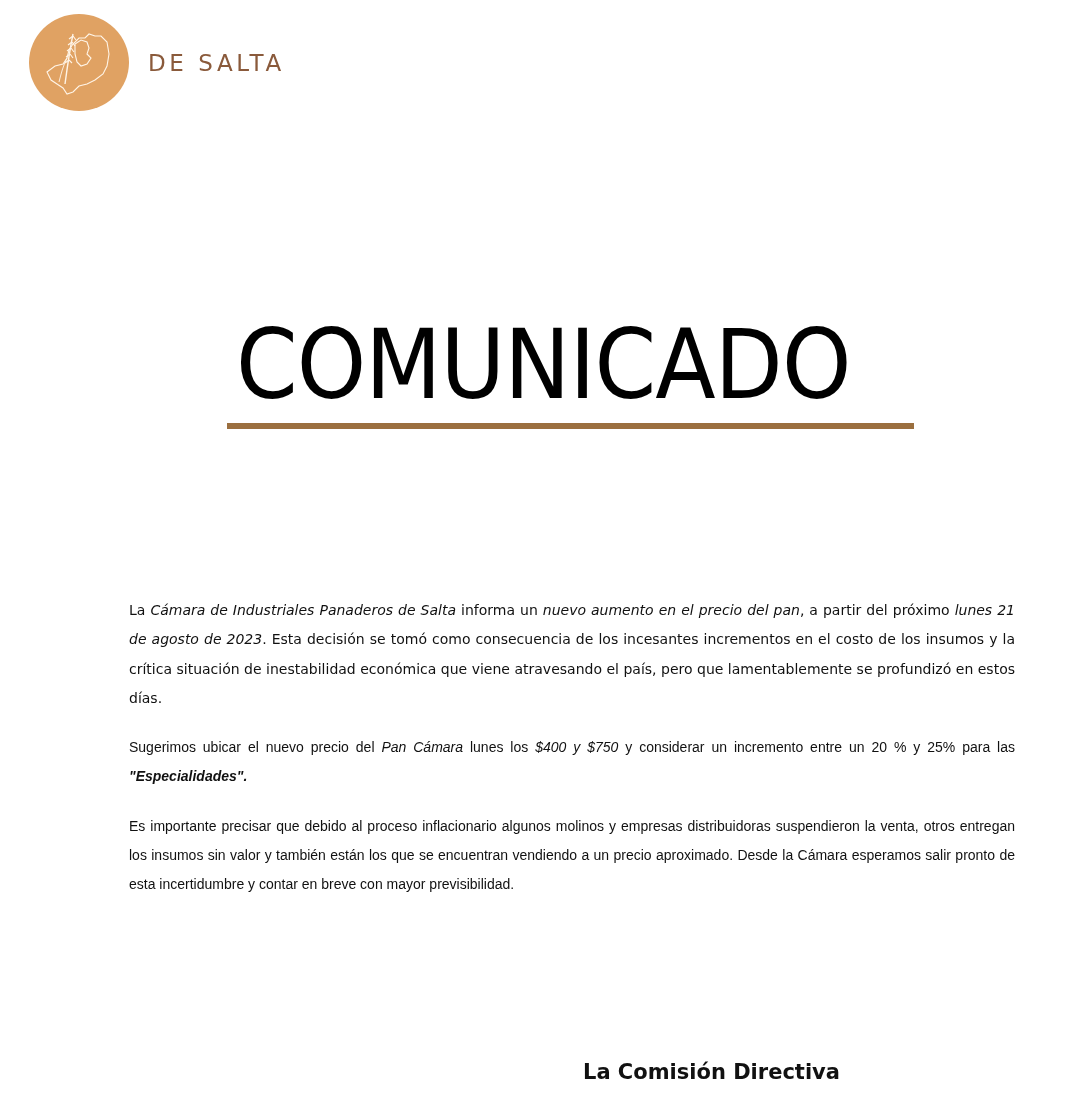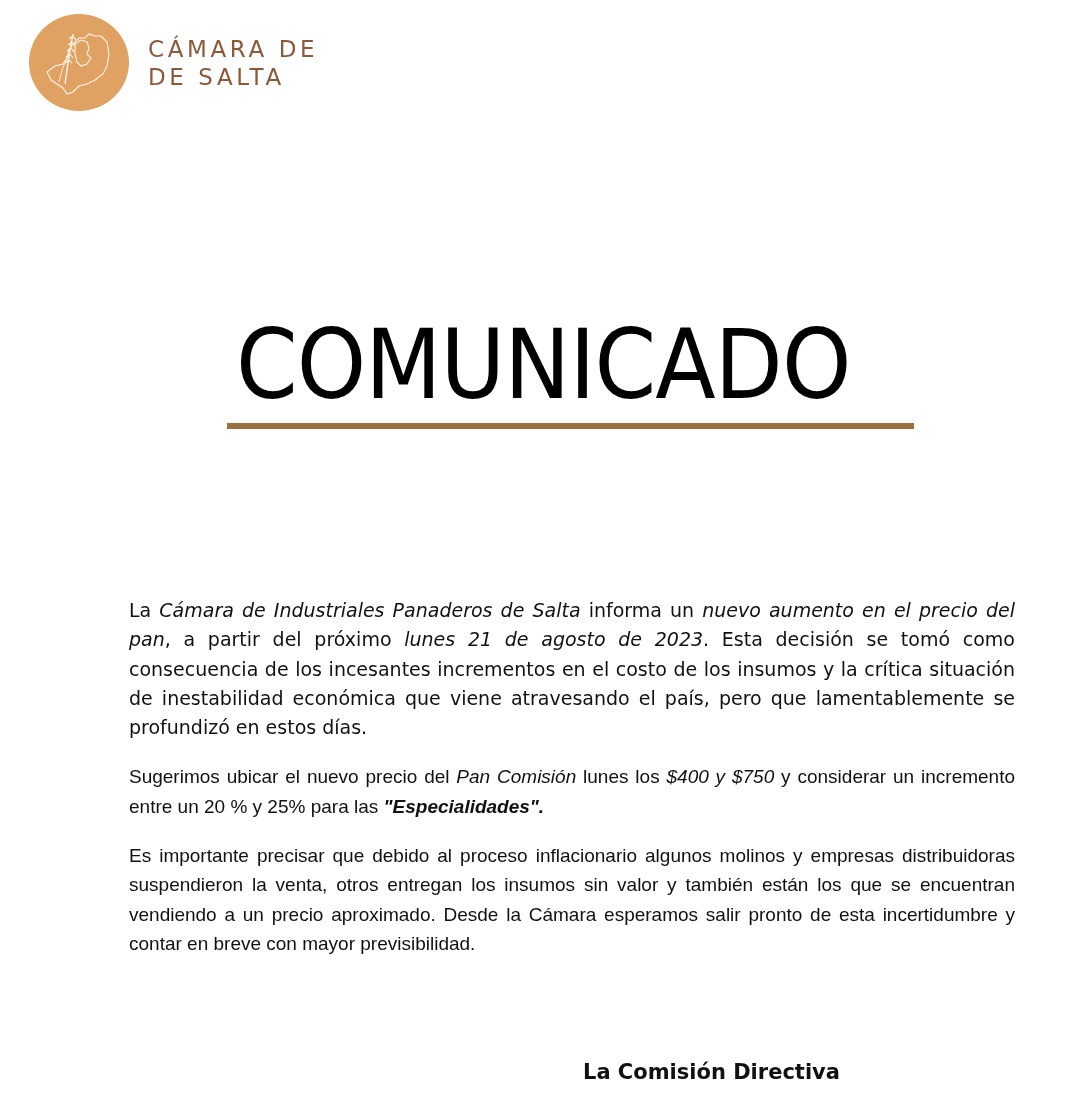--- a/index.html
+++ b/index.html
@@ -67,21 +67,21 @@
       top: 423px;
       width: 687px;
       height: 6px;
       background: #9b6f3f;
     }
     .body-text {
       position: absolute;
       left: 129px;
       top: 596px;
       width: 886px;
-      font-size: 19px;
+      font-size: 14px;
       line-height: 29.3px;
       text-align: justify;
       color: #111111;
     }
     .body-text p {
       margin: 0 0 20px 0;
     }
     .body-text em { font-style: italic; }
     .body-text .bq { font-weight: bold; font-style: italic; }
     .body-text p.narrow {
@@ -106,27 +106,26 @@
 
       <path d="M18 58 L26 52 L34 50 L38 44 L40 36 L44 30 L50 24 L56 24 L60 20 L66 22 L72 22 L78 28 L80 40 L78 52 L74 60 L66 66 L58 70 L50 72 L44 78 L38 80 L34 74 L28 70 L22 66 Z"></path>
       <path d="M46 30 L52 26 L58 28 L60 34 L58 40 L62 44 L58 50 L52 52 L48 48 L46 40 Z"></path>
 
       <path d="M36 70 C 38 55, 40 40, 44 20" stroke-width="1.4"></path>
       <path d="M44 22 l-4 3 M44 22 l3 4 M43 28 l-4 3 M43 28 l3 4 M42 34 l-4 3 M42 34 l3 4 M41 40 l-4 3 M41 40 l3 4 M40 46 l-4 3 M40 46 l3 3"></path>
       <path d="M30 68 C 32 60, 34 52, 38 44" stroke-width="0.9"></path>
     </svg>
   </div>
   <div class="logo-text">
-    <div>CÁMARA DE</div>
     <div>DE SALTA</div>
   </div>
 </div>
 
 <div class="title">COMUNICADO</div>
 <div class="title-rule"></div>
 
 <div class="body-text">
   <p><span>La </span><em>Cámara de Industriales Panaderos de Salta</em><span> informa un </span><em>nuevo aumento en el precio del pan</em><span>, a partir del próximo </span><em>lunes 21 de agosto de 2023</em><span>. Esta decisión se tomó como consecuencia de los incesantes incrementos en el costo de los insumos y la crítica situación de inestabilidad económica que viene atravesando el país, pero que lamentablemente se profundizó en estos días.</span></p>
-  <p class="narrow"><span>Sugerimos ubicar el nuevo precio del </span><em>Pan Comisión</em><span> lunes los </span><em>$400 y $750</em><span>  y considerar un incremento entre un 20 % y 25% para las </span><span class="bq">"Especialidades".</span></p>
+  <p class="narrow"><span>Sugerimos ubicar el nuevo precio del </span><em>Pan Cámara</em><span> lunes los </span><em>$400 y $750</em><span>  y considerar un incremento entre un 20 % y 25% para las </span><span class="bq">"Especialidades".</span></p>
   <p class="narrow">Es importante precisar que debido al proceso inflacionario algunos molinos y empresas distribuidoras suspendieron la venta, otros entregan los insumos sin valor y también están los que se encuentran vendiendo a un precio aproximado. Desde la Cámara esperamos salir pronto de esta incertidumbre y contar en breve con mayor previsibilidad.</p>
 </div>
 
 <div class="signature">La Comisión Directiva</div>
 
 </body></html>

